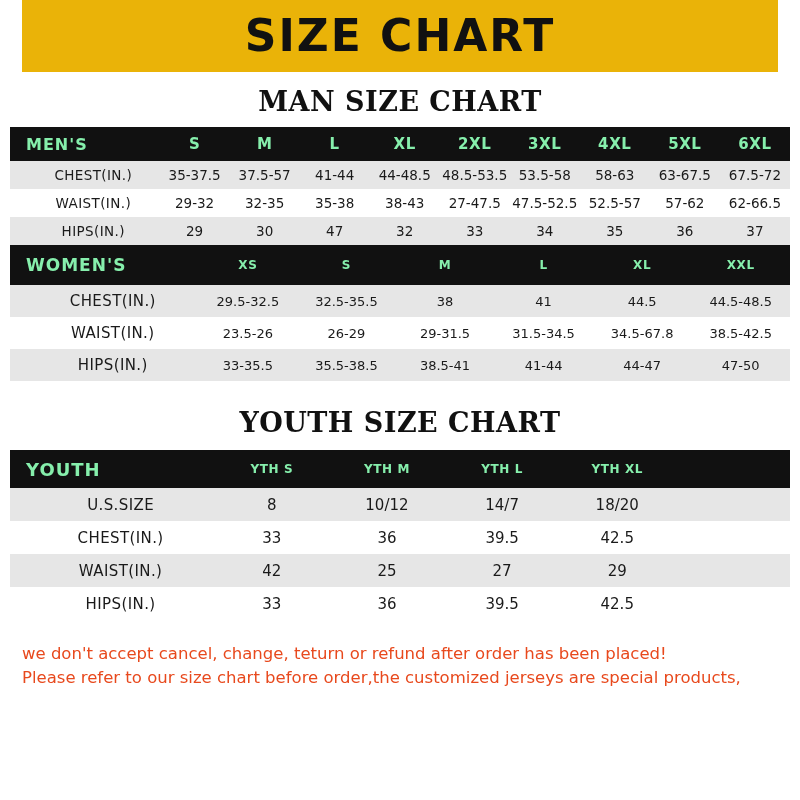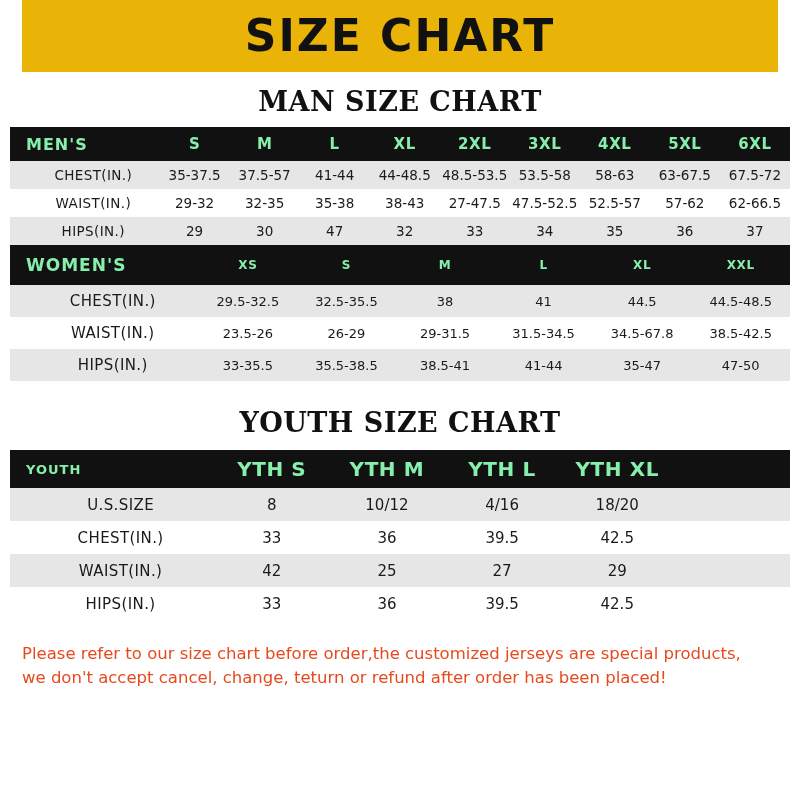--- a/index.html
+++ b/index.html
@@ -105,22 +105,22 @@
   }
   tr.shade td { background: #e6e6e6; }
   tr.plain td { background: #ffffff; }
 
   
   .women .head-row td { font-size: 12px; height: 38px; }
   .women .head-row td.rowlabel { font-size: 17px; }
   .women tbody td { height: 30px; font-size: 13px; }
   .women tbody td.rowlabel { font-size: 15px; }
 
-  .youth .head-row td { font-size: 20px; height: 36px; }
-  .youth .head-row td.rowlabel { font-size: 13px; }
+  .youth .head-row td { font-size: 12px; height: 36px; }
+  .youth .head-row td.rowlabel { font-size: 18px; }
   .youth tbody td { height: 31px; font-size: 15px; }
   .youth tbody td.rowlabel { font-size: 15px; }
 
   .note {
     margin: 22px 22px 0 22px;
     color: #e8491d;
     font-size: 16.5px;
     line-height: 1.45;
     font-family: "DejaVu Sans", sans-serif;
   }
@@ -221,21 +221,21 @@
           <td>31.5-34.5</td>
           <td>34.5-67.8</td>
           <td>38.5-42.5</td>
         </tr>
         <tr class="shade">
           <td class="rowlabel">HIPS(IN.)</td>
           <td>33-35.5</td>
           <td>35.5-38.5</td>
           <td>38.5-41</td>
           <td>41-44</td>
-          <td>35-47</td>
+          <td>44-47</td>
           <td>47-50</td>
         </tr>
       </tbody>
     </table>
 
     <div class="section-title t3">YOUTH SIZE CHART</div>
 
     <table class="youth">
       <tbody>
         <tr class="head-row">
@@ -243,21 +243,21 @@
           <td>YTH S</td>
           <td>YTH M</td>
           <td>YTH L</td>
           <td>YTH XL</td>
           <td style="background:#111111"></td>
         </tr>
         <tr class="shade">
           <td class="rowlabel">U.S.SIZE</td>
           <td>8</td>
           <td>10/12</td>
-          <td>4/16</td>
+          <td>14/7</td>
           <td>18/20</td>
           <td></td>
         </tr>
         <tr class="plain">
           <td class="rowlabel">CHEST(IN.)</td>
           <td>33</td>
           <td>36</td>
           <td>39.5</td>
           <td>42.5</td>
           <td></td>
@@ -277,17 +277,17 @@
           <td>39.5</td>
           <td>42.5</td>
           <td></td>
         </tr>
       </tbody>
     </table>
 
   </div>
 
   <div class="note">
+    <div>we don't accept cancel, change, teturn or refund after order has been placed!</div>
     <div>Please refer to our size chart before order,the customized jerseys are special products,</div>
-    <div>we don't accept cancel, change, teturn or refund after order has been placed!</div>
   </div>
 
 </div>
 
 </body></html>

